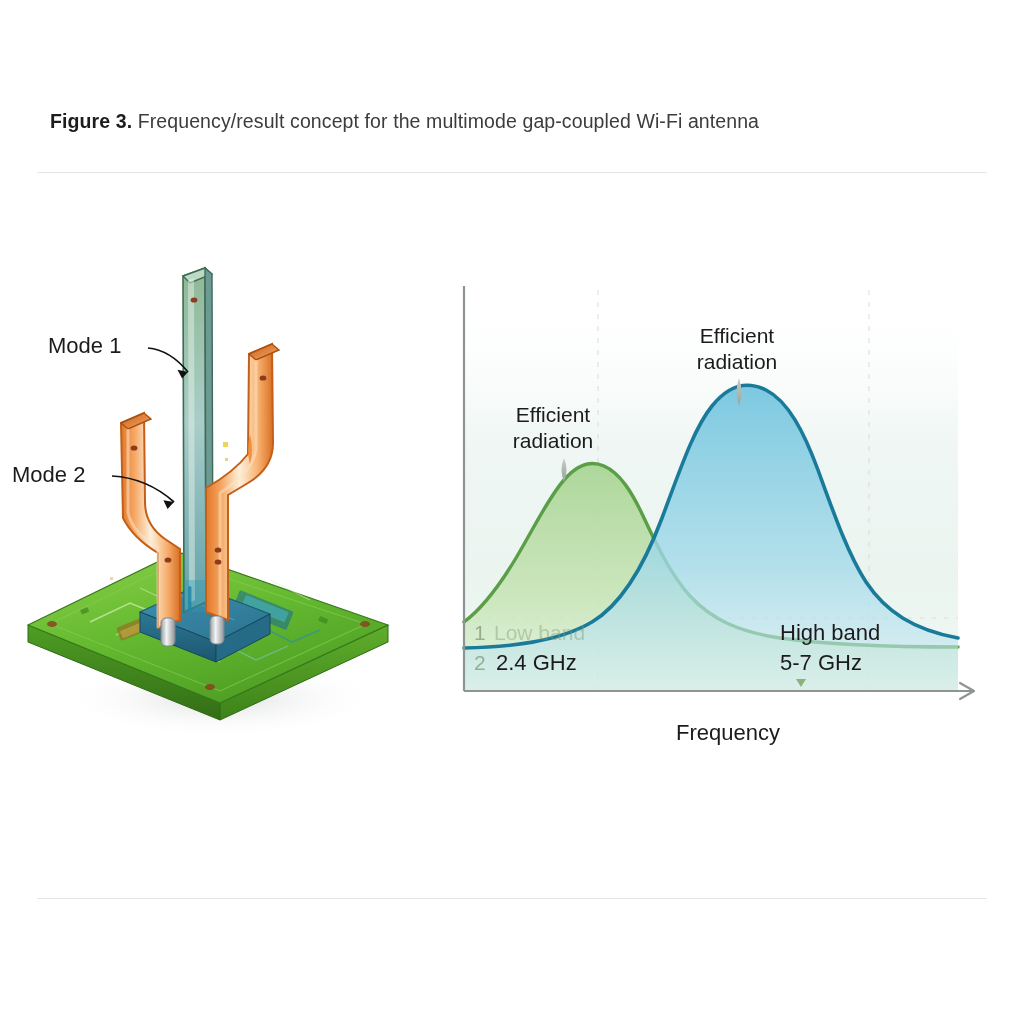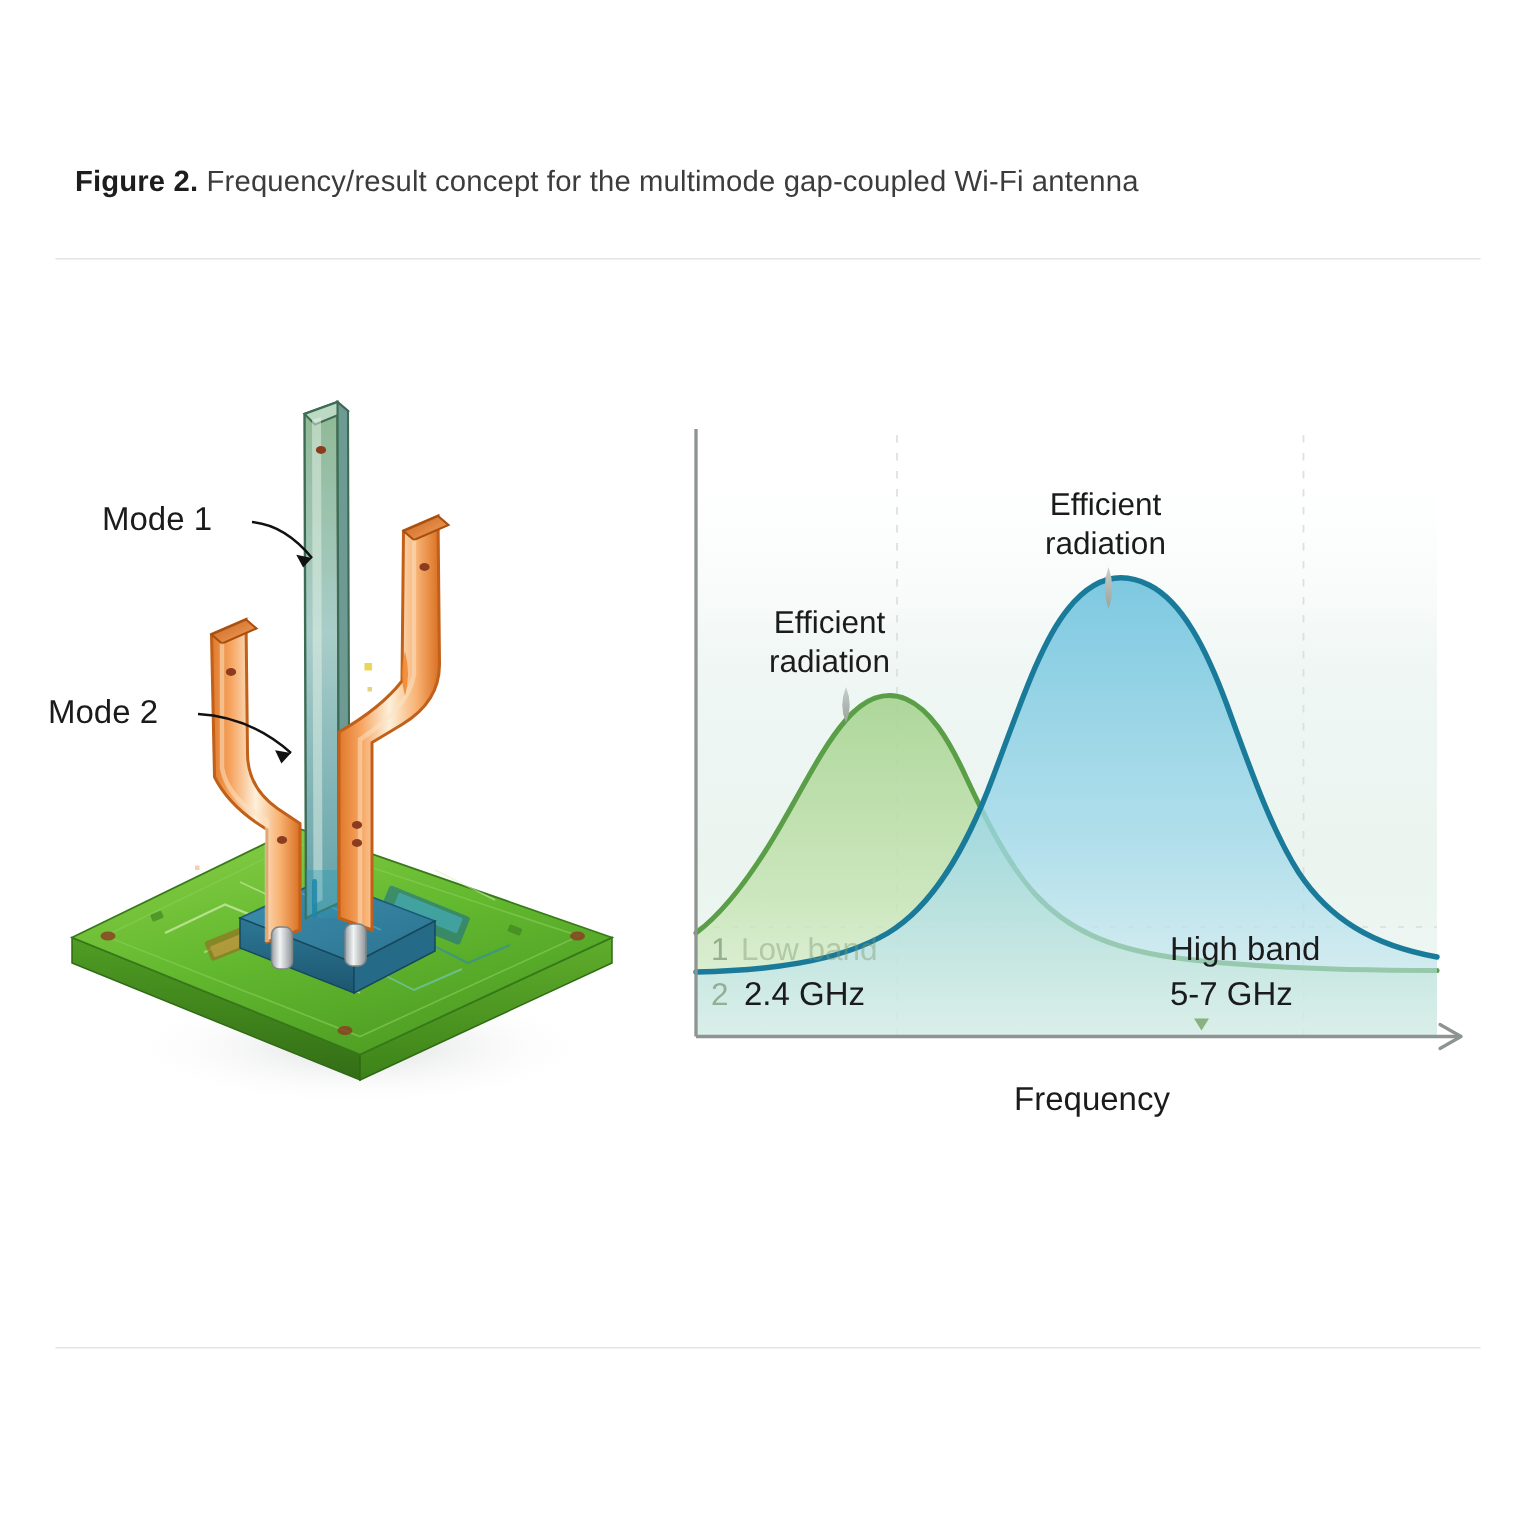--- a/index.html
+++ b/index.html
@@ -19,36 +19,36 @@
   }
   .caption .figno{font-weight:bold;color:#1d1d1d;}
   .rule{
     position:absolute;left:37px;width:950px;height:1px;
     background:#e4e4e6;
   }
   .rule.top{top:172px;}
   .rule.bottom{top:898px;}
 
   
-  .panel-left{position:absolute;left:40px;top:250px;width:420px;height:520px;}
+  .panel-left{position:absolute;left:20px;top:250px;width:420px;height:520px;}
   .panel-right{position:absolute;left:440px;top:270px;width:570px;height:500px;}
 
   svg{display:block;overflow:visible;}
   .lbl{
     font-family:"Liberation Sans","DejaVu Sans",sans-serif;
     fill:#1b1b1b;
   }
 </style>
 </head>
 <body>
 
 <div class="page">
 
   <div class="caption">
-    <span class="figno">Figure 2.</span>
+    <span class="figno">Figure 3.</span>
     <span>Frequency/result concept for the multimode gap-coupled Wi-Fi antenna</span>
   </div>
   <div class="rule top"></div>
   <div class="rule bottom"></div>
 
   <div class="panel-left">
     <svg width="420" height="520" viewBox="0 0 420 520">
       <defs>
         <linearGradient id="pcbTop" x1="0" y1="0" x2="0.6" y2="1">
           <stop offset="0%" stop-color="#8ed14a"></stop>

